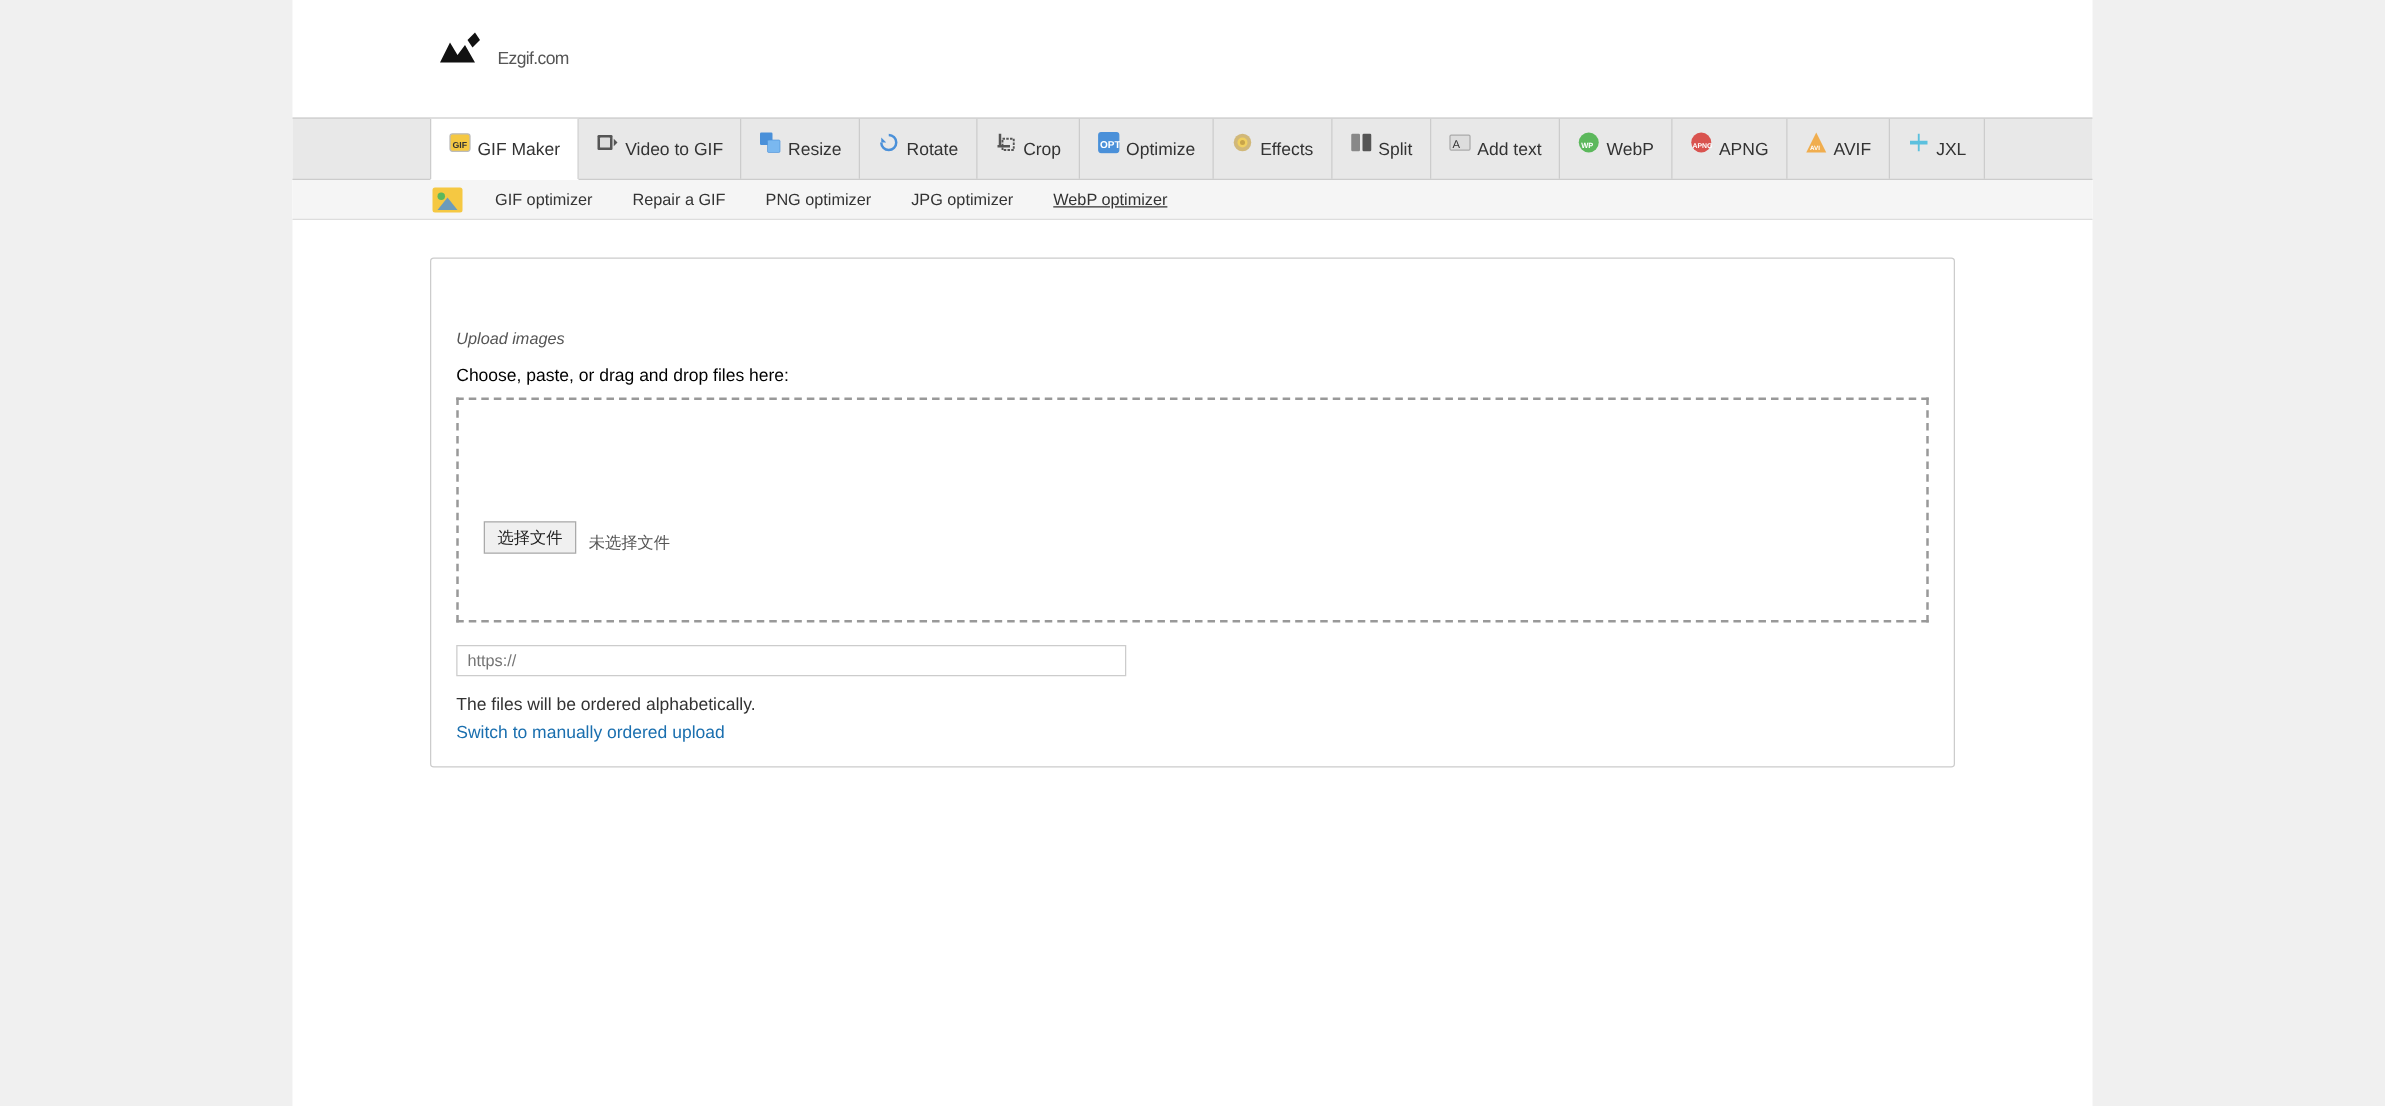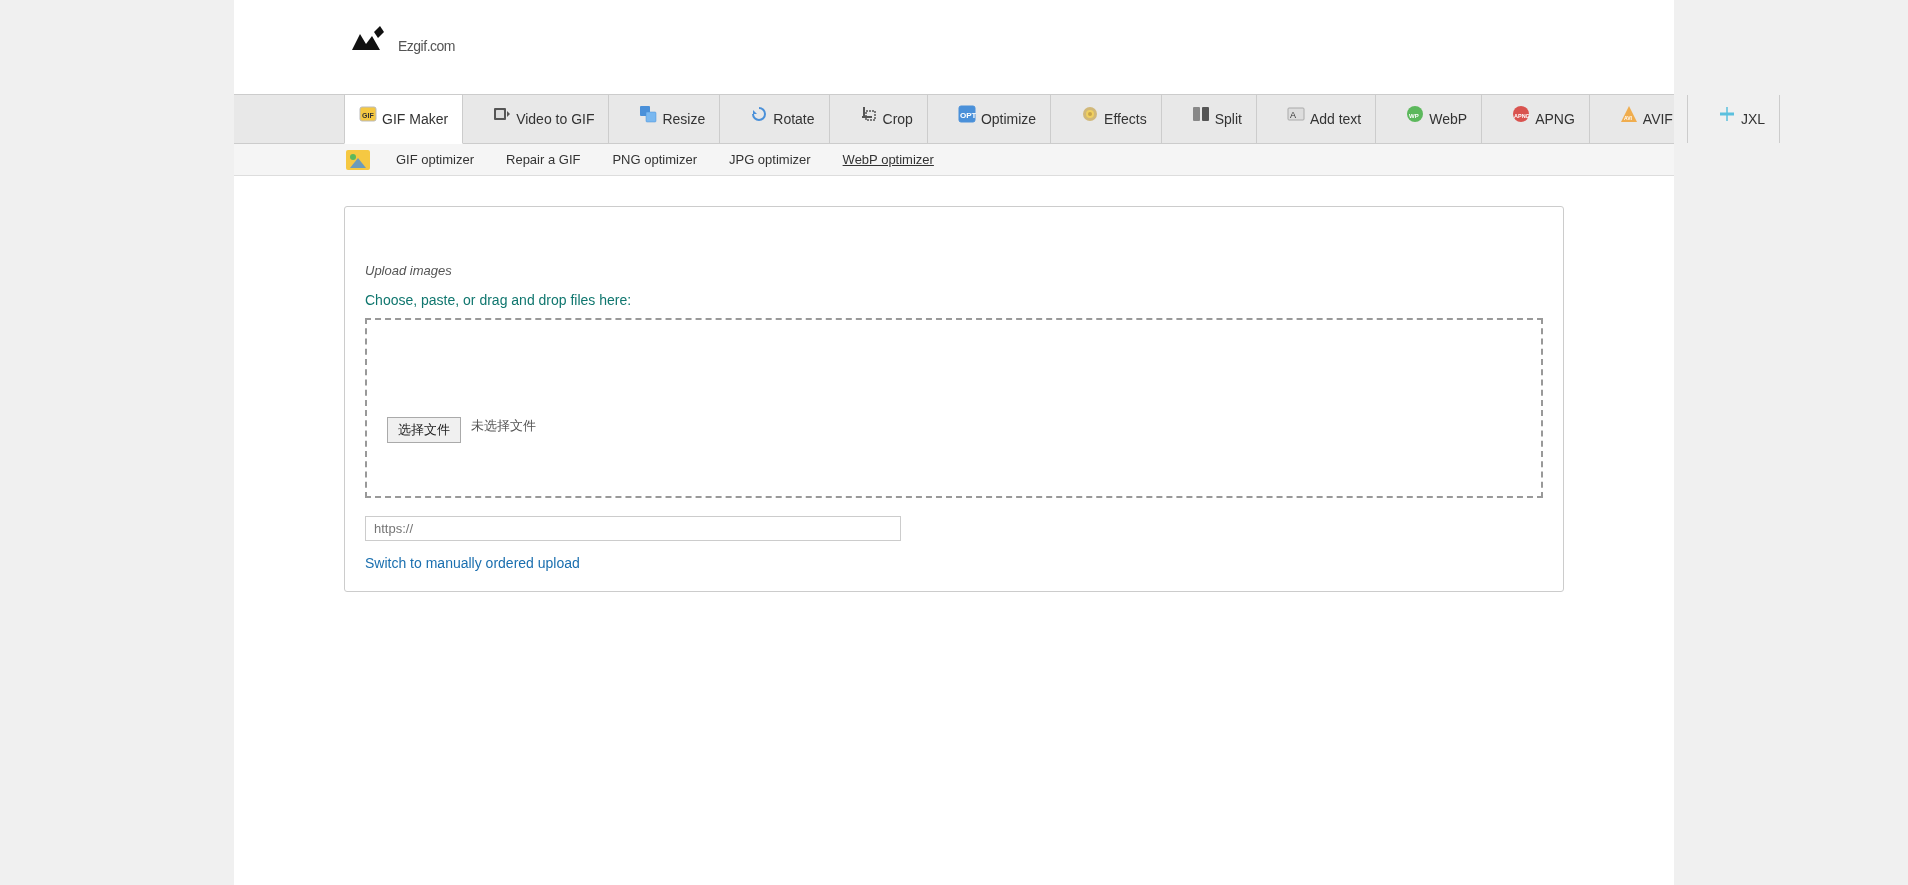--- a/index.html
+++ b/index.html
@@ -42,21 +42,21 @@
       color: #555;
     }
     
     .main-nav {
       background: #e8e8e8;
       border-top: 1px solid #ccc;
       border-bottom: 1px solid #ccc;
       padding: 0 110px;
       display: flex;
       align-items: flex-start;
-      gap: 16px;
+      gap: 0;
     }
     .nav-item {
       display: flex;
       align-items: center;
       gap: 5px;
       padding: 10px 14px;
       cursor: pointer;
       font-size: 14px;
       color: #333;
       text-decoration: none;
@@ -122,35 +122,35 @@
     }
     .upload-box-title {
       font-size: 13px;
       color: #555;
       margin-bottom: 14px;
       font-style: italic;
       margin-top: 40px;
     }
     .upload-instruction {
       font-size: 14px;
-      color: #0f766e;
+      color: #000000;
       margin-bottom: 10px;
     }
     .drop-zone {
       border: 2px dashed #999;
       min-height: 180px;
       display: flex;
       align-items: center;
       padding: 20px;
       margin-bottom: 18px;
       position: relative;
     }
     .file-input-wrapper {
       display: flex;
-      align-items: flex-start;
+      align-items: flex-end;
       gap: 10px;
       margin-top: 43px;
     }
     .file-choose-btn {
       border: 1px solid #aaa;
       background: #f0f0f0;
       padding: 3px 10px;
       font-size: 13px;
       cursor: pointer;
       color: #222;
@@ -386,16 +386,17 @@
         <div class="file-input-wrapper">
           <button class="file-choose-btn">选择文件</button>
           <span class="file-no-chosen">未选择文件</span>
         </div>
       </div>
 
       <div class="url-section">
         <input class="url-input" type="text" placeholder="https://" style="">
       </div>
 
+      <div class="order-info">The files will be ordered alphabetically.</div>
       <a class="order-link">Switch to manually ordered upload</a>
     </div>
   </div>
 </div>
 
 </body></html>

